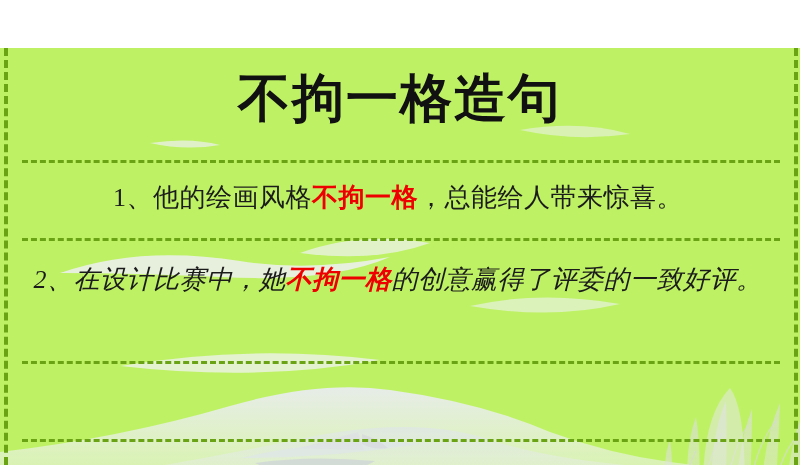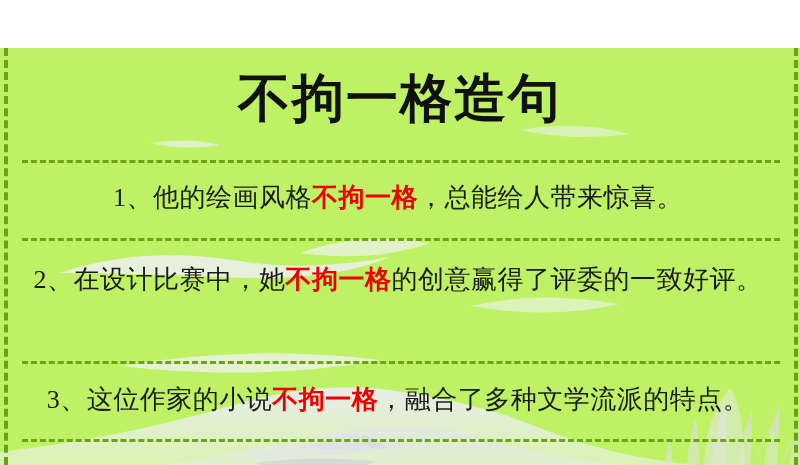--- a/index.html
+++ b/index.html
@@ -78,21 +78,21 @@
     width: 752px;
     z-index: 4;
     font-family: "Liberation Serif", "DejaVu Serif", serif;
     font-size: 26px;
     line-height: 43px;
     color: #1b1b1b;
     letter-spacing: 0.5px;
     text-align: center;
   }
   #sentence-1 { top: 128px; }
-  #sentence-2 { top: 210px; }
+  #sentence-2 { top: 210px; font-style: italic; }
   #sentence-3 { top: 330px; }
 
   .idiom {
     color: #ee0000;
     font-weight: bold;
   }
 
   
   #logo {
     position: absolute;
@@ -191,21 +191,20 @@
   <div class="sep" style="top:190px;"></div>
   <div class="sep" style="top:313px;"></div>
   <div class="sep" style="top:391px;"></div>
 
   <div id="title">不拘一格造句</div>
 
   <div class="sentence" id="sentence-1"><span>1、</span><span>他的绘画风格</span><span class="idiom">不拘一格</span><span>，总能给人带来惊喜。</span></div>
 
   <div class="sentence" id="sentence-2"><span>2、</span><span>在设计比赛中，她</span><span class="idiom">不拘一格</span><span>的创意赢得了评委的一致好评。</span></div>
 
-  <div class="sentence" id="sentence-3"><span>3、</span><span>这位作家的小说</span><span class="idiom">不拘一格</span><span>，融合了多种文学流派的特点。</span></div>
 
   <div id="logo">
     <div id="logo-mark">
       <svg viewBox="0 0 42 42" xmlns="http://www.w3.org/2000/svg">
         <g fill="#e8211c">
 
           <path d="M33.5,6.5 c-6.5,-2.2 -14.6,-0.6 -19.8,4.6 c-5.6,5.6 -6.4,13.9 -2.2,19.4
                    c1.0,1.3 2.3,2.4 3.7,3.2 c-2.6,-3.8 -2.8,-8.8 0.1,-12.9
                    c3.4,-4.8 10.0,-6.4 15.1,-3.8 c1.1,0.6 2.1,1.3 2.9,2.2
                    c0.6,-2.1 0.8,-4.3 0.6,-6.4 c-0.2,-2.4 -0.3,-4.6 -0.4,-6.3 z"></path>

